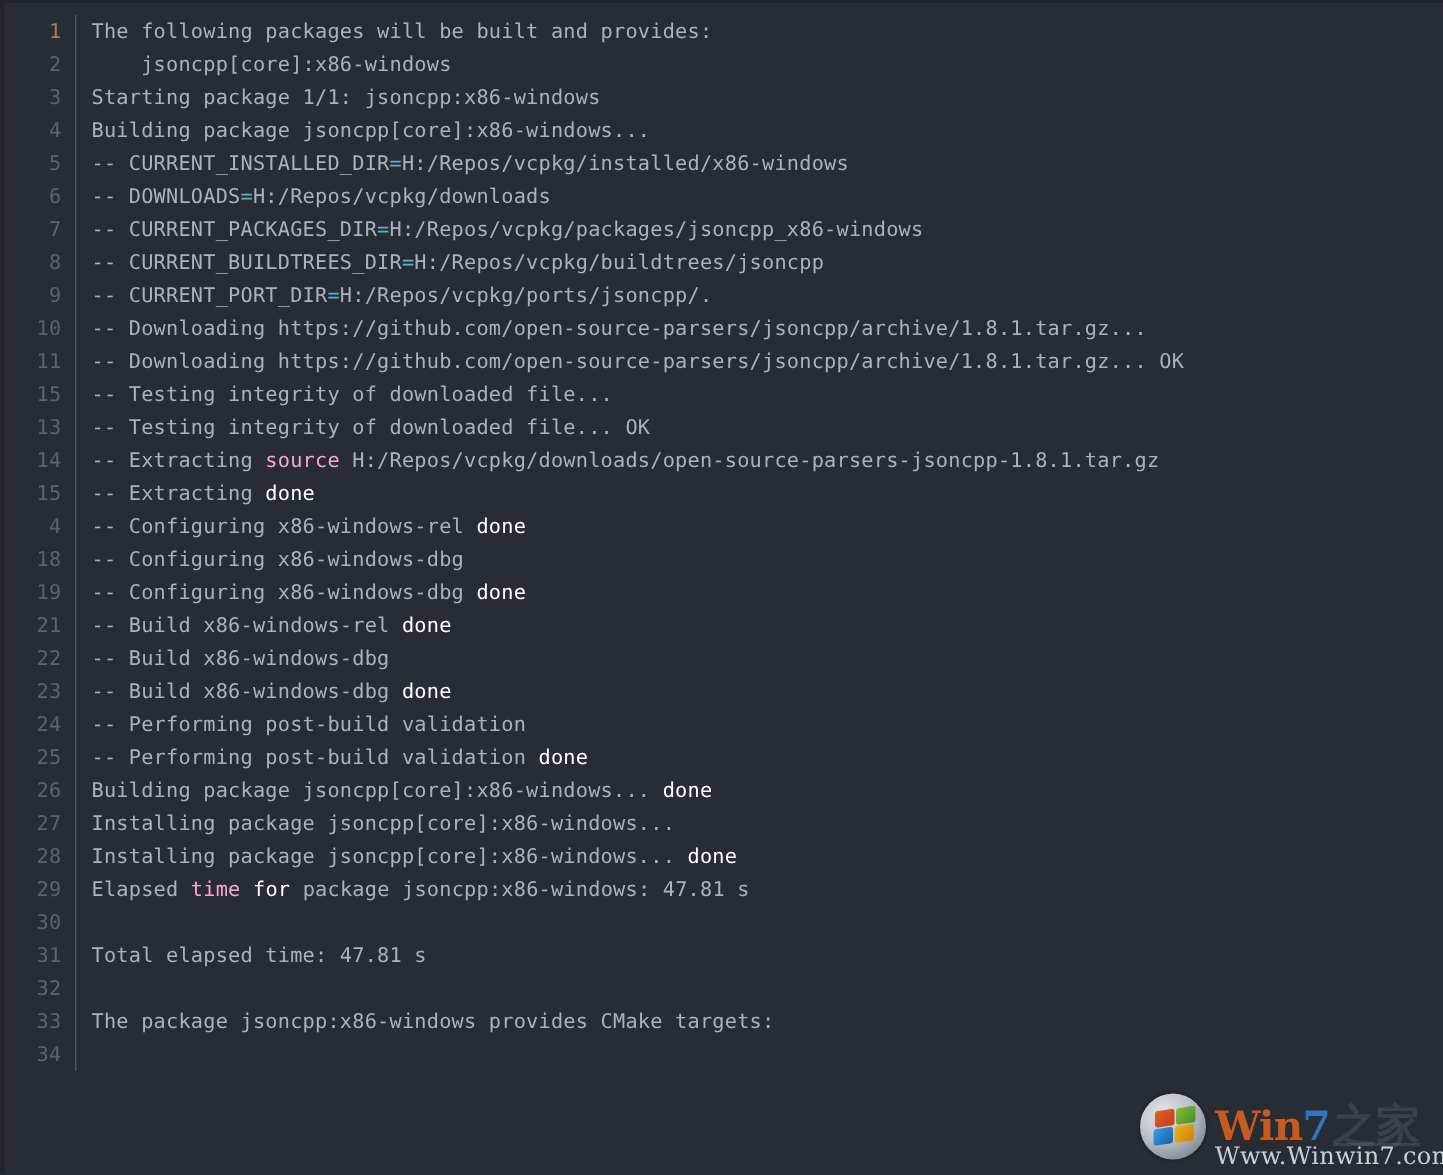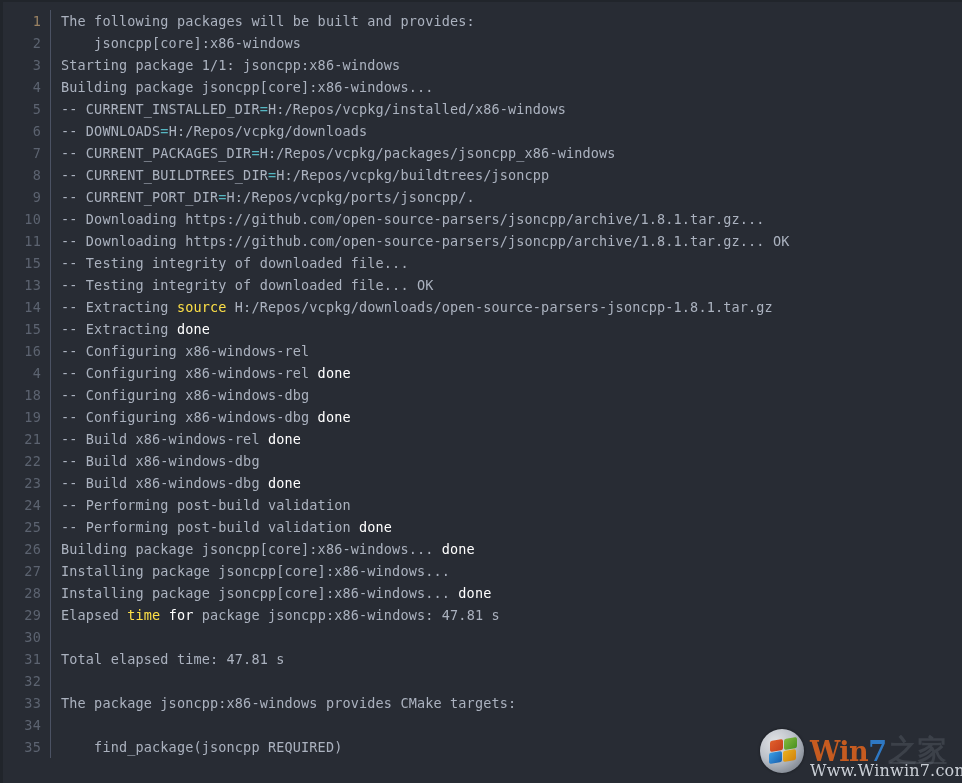--- a/index.html
+++ b/index.html
@@ -67,21 +67,21 @@
     color: #abb2bf;
     letter-spacing: 0.15px;
     white-space: pre;
     overflow: hidden;
   }
 
   
   .tok-default  { color: #abb2bf; }
   .tok-op       { color: #56b6c2; }
   .tok-keyword  { color: #ffffff; }
-  .tok-type     { color: #fde047; }
+  .tok-type     { color: #f9a8d4; }
 
   
   #watermark {
     position: absolute;
     right: 6px;
     bottom: 2px;
     width: 196px;
     height: 54px;
     pointer-events: none;
     opacity: 0.92;
@@ -154,39 +154,37 @@
       <div class="line"><div class="gutter">6</div><div class="divider"></div><div class="content"><span class="tok-default">-- DOWNLOADS</span><span class="tok-op">=</span><span class="tok-default">H:/Repos/vcpkg/downloads</span></div></div>
       <div class="line"><div class="gutter">7</div><div class="divider"></div><div class="content"><span class="tok-default">-- CURRENT_PACKAGES_DIR</span><span class="tok-op">=</span><span class="tok-default">H:/Repos/vcpkg/packages/jsoncpp_x86-windows</span></div></div>
       <div class="line"><div class="gutter">8</div><div class="divider"></div><div class="content"><span class="tok-default">-- CURRENT_BUILDTREES_DIR</span><span class="tok-op">=</span><span class="tok-default">H:/Repos/vcpkg/buildtrees/jsoncpp</span></div></div>
       <div class="line"><div class="gutter">9</div><div class="divider"></div><div class="content"><span class="tok-default">-- CURRENT_PORT_DIR</span><span class="tok-op">=</span><span class="tok-default">H:/Repos/vcpkg/ports/jsoncpp/.</span></div></div>
       <div class="line"><div class="gutter">10</div><div class="divider"></div><div class="content"><span class="tok-default">-- Downloading https://github.com/open-source-parsers/jsoncpp/archive/1.8.1.tar.gz...</span></div></div>
       <div class="line"><div class="gutter">11</div><div class="divider"></div><div class="content"><span class="tok-default">-- Downloading https://github.com/open-source-parsers/jsoncpp/archive/1.8.1.tar.gz... OK</span></div></div>
       <div class="line"><div class="gutter">15</div><div class="divider"></div><div class="content"><span class="tok-default">-- Testing integrity of downloaded file...</span></div></div>
       <div class="line"><div class="gutter">13</div><div class="divider"></div><div class="content"><span class="tok-default">-- Testing integrity of downloaded file... OK</span></div></div>
       <div class="line"><div class="gutter">14</div><div class="divider"></div><div class="content"><span class="tok-default">-- Extracting </span><span class="tok-type">source</span><span class="tok-default"> H:/Repos/vcpkg/downloads/open-source-parsers-jsoncpp-1.8.1.tar.gz</span></div></div>
       <div class="line"><div class="gutter">15</div><div class="divider"></div><div class="content"><span class="tok-default">-- Extracting </span><span class="tok-keyword">done</span></div></div>
-      <div class="line"><div class="gutter">16</div><div class="divider"></div><div class="content"><span class="tok-default">-- Configuring x86-windows-rel</span></div></div>
       <div class="line"><div class="gutter">4</div><div class="divider"></div><div class="content"><span class="tok-default">-- Configuring x86-windows-rel </span><span class="tok-keyword">done</span></div></div>
       <div class="line"><div class="gutter">18</div><div class="divider"></div><div class="content"><span class="tok-default">-- Configuring x86-windows-dbg</span></div></div>
       <div class="line"><div class="gutter">19</div><div class="divider"></div><div class="content"><span class="tok-default">-- Configuring x86-windows-dbg </span><span class="tok-keyword">done</span></div></div>
       <div class="line"><div class="gutter">21</div><div class="divider"></div><div class="content"><span class="tok-default">-- Build x86-windows-rel </span><span class="tok-keyword">done</span></div></div>
       <div class="line"><div class="gutter">22</div><div class="divider"></div><div class="content"><span class="tok-default">-- Build x86-windows-dbg</span></div></div>
       <div class="line"><div class="gutter">23</div><div class="divider"></div><div class="content"><span class="tok-default">-- Build x86-windows-dbg </span><span class="tok-keyword">done</span></div></div>
       <div class="line"><div class="gutter">24</div><div class="divider"></div><div class="content"><span class="tok-default">-- Performing post-build validation</span></div></div>
       <div class="line"><div class="gutter">25</div><div class="divider"></div><div class="content"><span class="tok-default">-- Performing post-build validation </span><span class="tok-keyword">done</span></div></div>
       <div class="line"><div class="gutter">26</div><div class="divider"></div><div class="content"><span class="tok-default">Building package jsoncpp[core]:x86-windows... </span><span class="tok-keyword">done</span></div></div>
       <div class="line"><div class="gutter">27</div><div class="divider"></div><div class="content"><span class="tok-default">Installing package jsoncpp[core]:x86-windows...</span></div></div>
       <div class="line"><div class="gutter">28</div><div class="divider"></div><div class="content"><span class="tok-default">Installing package jsoncpp[core]:x86-windows... </span><span class="tok-keyword">done</span></div></div>
       <div class="line"><div class="gutter">29</div><div class="divider"></div><div class="content"><span class="tok-default">Elapsed </span><span class="tok-type">time</span><span class="tok-default"> </span><span class="tok-keyword">for</span><span class="tok-default"> package jsoncpp:x86-windows: 47.81 s</span></div></div>
       <div class="line"><div class="gutter">30</div><div class="divider"></div><div class="content"></div></div>
       <div class="line"><div class="gutter">31</div><div class="divider"></div><div class="content"><span class="tok-default">Total elapsed time: 47.81 s</span></div></div>
       <div class="line"><div class="gutter">32</div><div class="divider"></div><div class="content"></div></div>
       <div class="line"><div class="gutter">33</div><div class="divider"></div><div class="content"><span class="tok-default">The package jsoncpp:x86-windows provides CMake targets:</span></div></div>
       <div class="line"><div class="gutter">34</div><div class="divider"></div><div class="content"></div></div>
-      <div class="line"><div class="gutter">35</div><div class="divider"></div><div class="content"><span class="tok-default">    find_package(jsoncpp REQUIRED)</span></div></div>
     </div>
 
   <div id="watermark">
     <div class="wm-row">
       <span class="wm-orb">
         <span class="pane p1"></span>
         <span class="pane p2"></span>
         <span class="pane p3"></span>
         <span class="pane p4"></span>
       </span>

